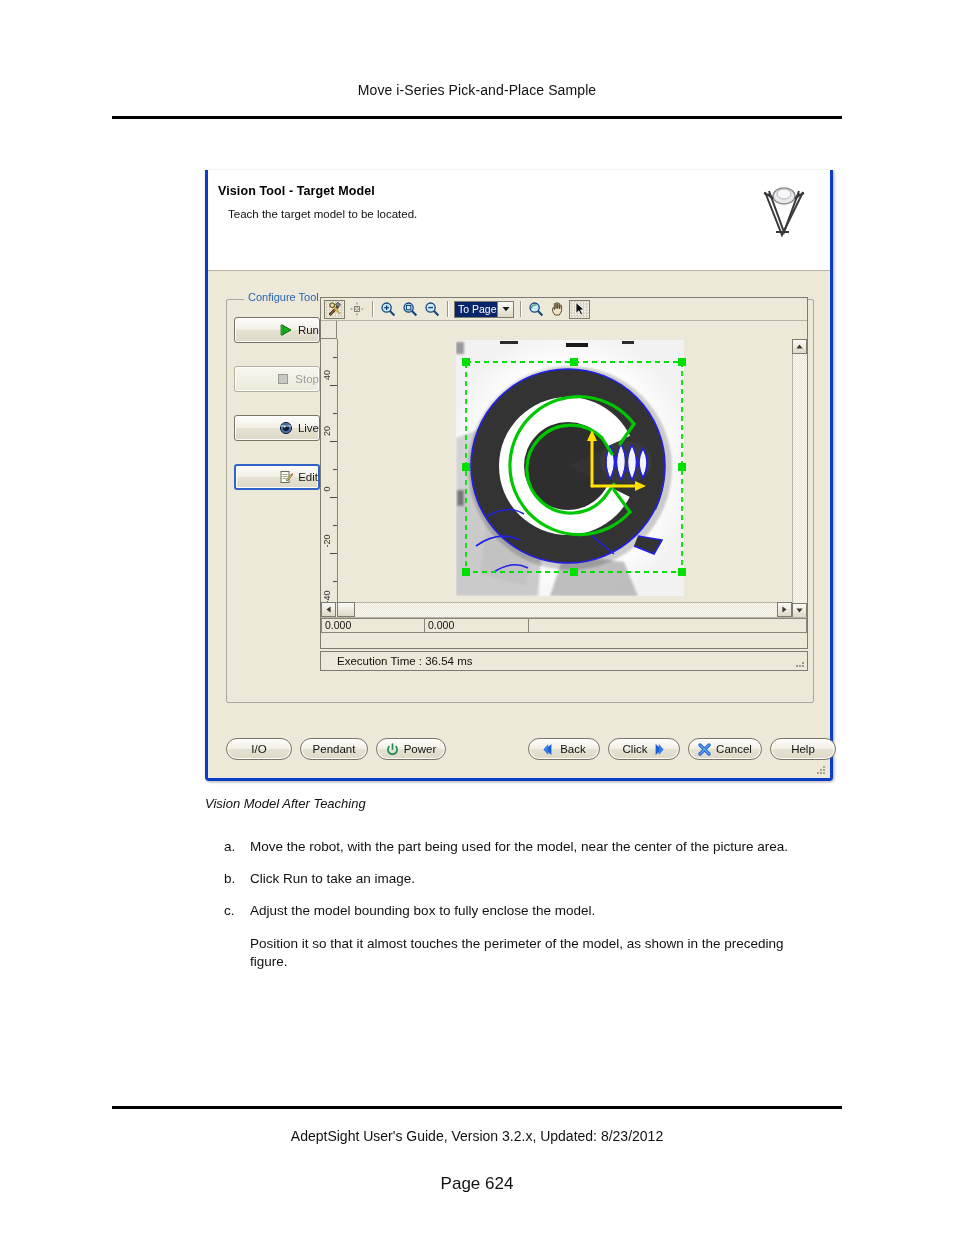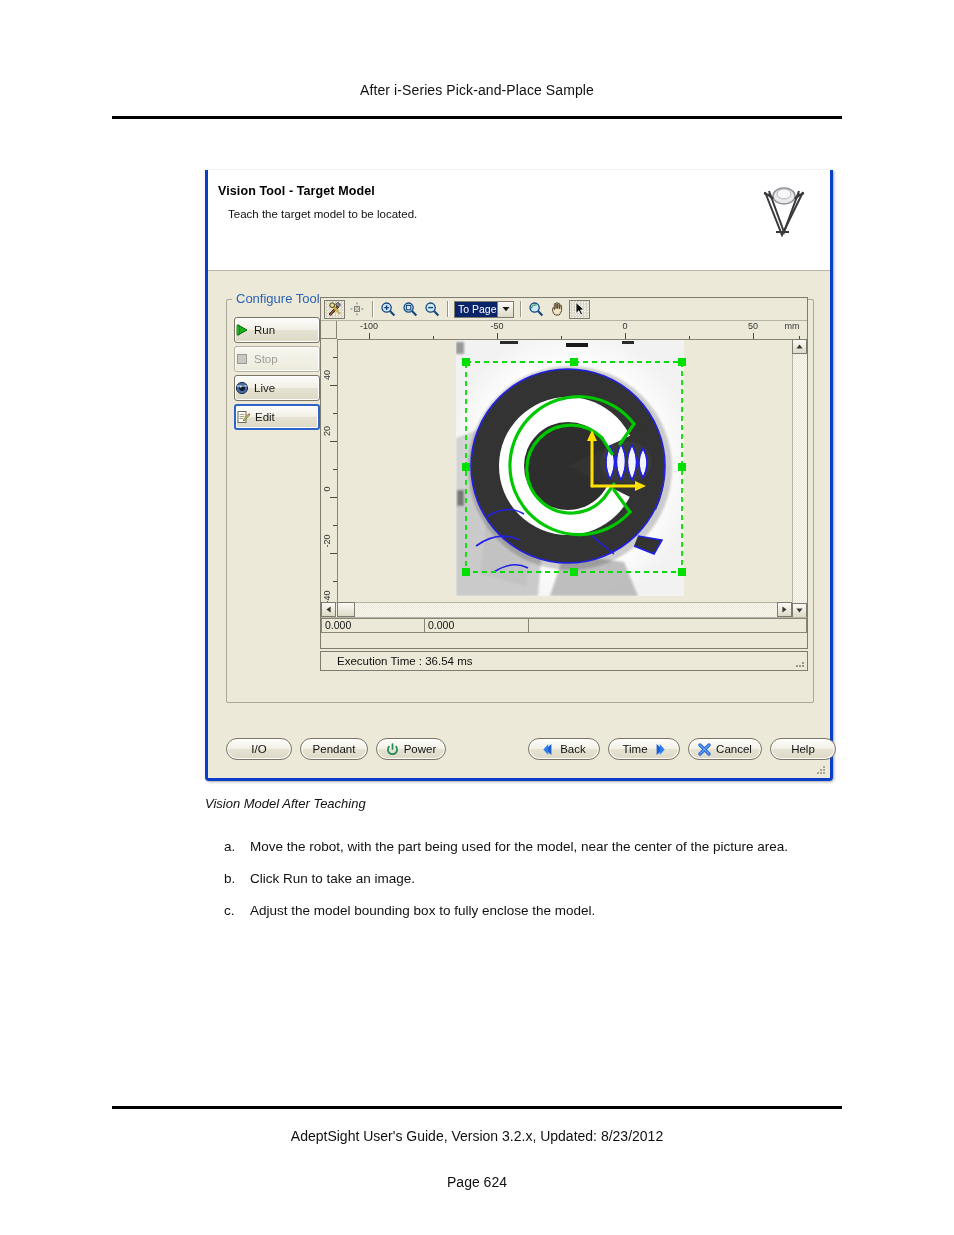--- a/index.html
+++ b/index.html
@@ -21,21 +21,21 @@
   }
   .rule-bottom{
     position:absolute;top:1106px;left:112px;width:730px;height:3px;background:#000;
   }
   .doc-footer-text{
     position:absolute;top:1128px;left:0;width:954px;text-align:center;
     font-size:14px;color:#111;
   }
   .doc-page-num{
     position:absolute;top:1174px;left:0;width:954px;text-align:center;
-    font-size:14px;color:#111;
+    font-size:17px;color:#111;
   }
 
   
   .fig-caption{
     position:absolute;top:796px;left:205px;font-size:13px;font-style:italic;color:#111;
   }
   .steps{position:absolute;top:838px;left:224px;width:580px;}
   .step{display:flex;margin-bottom:14px;font-size:13.5px;color:#111;line-height:1.35;}
   .step-marker{width:26px;flex:0 0 26px;}
   .step-body{flex:1;}
@@ -83,31 +83,31 @@
   .dlg-body{
     position:absolute;left:0;top:101px;right:0;bottom:0;background:#ece9d8;
   }
 
   
   .groupbox{
     position:absolute;left:18px;top:28px;width:588px;height:404px;
     border:1px solid #aca899;border-radius:2px;box-sizing:border-box;
   }
   .groupbox-label{
-    position:absolute;left:24px;top:20px;background:#ece9d8;padding:0 4px;
-    font-size:13px;color:#2b63b5;
+    position:absolute;left:36px;top:20px;background:#ece9d8;padding:0 4px;
+    font-size:11px;color:#2b63b5;
   }
 
   
   .sidebtns{position:absolute;left:26px;top:46px;width:86px;}
   .btn{
-    width:86px;height:26px;margin-bottom:3px;
+    width:86px;height:26px;margin-bottom:23px;
     background:linear-gradient(to bottom,#fdfdfb 0%,#f2f0e6 48%,#e6e2d2 52%,#ded9c6 100%);
     border:1px solid #7b7363;border-radius:3px;
-    display:flex;align-items:center;justify-content:flex-start;gap:5px;
+    display:flex;align-items:center;justify-content:flex-end;gap:5px;
     font-size:11.5px;color:#1a1a1a;box-sizing:border-box;cursor:default;
     box-shadow:inset 0 0 0 1px #fff;
   }
   .btn.focused{border:2px solid #2f63c8;box-shadow:inset 0 0 0 1px #fff;}
   .btn.disabled{color:#9d9d96;border-color:#b4afa0;
     background:linear-gradient(to bottom,#f7f6f0 0%,#eceada 100%);}
   .btn .ico{width:14px;height:14px;flex:0 0 14px;display:block;}
 
   
   .viewer{
@@ -222,21 +222,21 @@
     font-size:11.5px;color:#111;cursor:default;box-shadow:inset 0 0 0 1px #fff;
   }
   .bbtn .ico{width:13px;height:13px;flex:0 0 13px;display:block;}
   .dlg-grip{position:absolute;right:4px;bottom:3px;width:11px;height:11px;}
 </style>
 </head>
 <body>
 
 <div class="page">
 
-  <div class="doc-header-text">After i-Series Pick-and-Place Sample</div>
+  <div class="doc-header-text">Move i-Series Pick-and-Place Sample</div>
   <div class="rule-top"></div>
 
   <div class="titlebar">
     <div class="titlebar-text">AdeptSight Table-Mounted Camera Sample</div>
   </div>
 
   <div class="dialog">
 
     <div class="dlg-header">
       <div class="dlg-h-title">Vision Tool - Target Model</div>
@@ -378,35 +378,20 @@
 
           <div class="tbtn pressed">
             <svg width="16" height="16" viewBox="0 0 16 16">
               <polygon points="4,1.6 4,12.4 6.8,9.8 8.8,14 10.6,13.1 8.6,9 12.2,8.8" fill="#111" stroke="#fff" stroke-width="0.8"></polygon>
             </svg>
           </div>
         </div>
 
         <div class="corner"></div>
 
-        <div class="hruler">
-          <div class="tk" style="left:32px;height:6px;"></div>
-          <div class="lbl" style="left:32px;">-100</div>
-          <div class="tk" style="left:96px;height:3px;"></div>
-          <div class="tk" style="left:160px;height:6px;"></div>
-          <div class="lbl" style="left:160px;">-50</div>
-          <div class="tk" style="left:224px;height:3px;"></div>
-          <div class="tk" style="left:288px;height:6px;"></div>
-          <div class="lbl" style="left:288px;">0</div>
-          <div class="tk" style="left:352px;height:3px;"></div>
-          <div class="tk" style="left:416px;height:6px;"></div>
-          <div class="lbl" style="left:416px;">50</div>
-          <div class="tk" style="left:462px;height:3px;"></div>
-          <div class="lbl" style="left:455px;">mm</div>
-        </div>
 
         <div class="vruler">
           <div class="tk" style="top:18px;width:4px;"></div>
           <div class="tk" style="top:46px;width:7px;"></div>
           <div class="lbl" style="top:36px;">40</div>
           <div class="tk" style="top:74px;width:4px;"></div>
           <div class="tk" style="top:102px;width:7px;"></div>
           <div class="lbl" style="top:92px;">20</div>
           <div class="tk" style="top:130px;width:4px;"></div>
           <div class="tk" style="top:158px;width:7px;"></div>
@@ -590,21 +575,21 @@
 
         <div class="bbtn" style="left:320px;width:72px;">
           <svg class="ico" viewBox="0 0 13 13">
             <polygon points="9.4,1 9.4,12 3.2,6.5" fill="#1a5fd6"></polygon>
             <polygon points="6.2,1 6.2,12 1.4,6.5" fill="#2f7df0"></polygon>
           </svg>
           <span>Back</span>
         </div>
 
         <div class="bbtn" style="left:400px;width:72px;">
-          <span>Time</span>
+          <span>Click</span>
           <svg class="ico" viewBox="0 0 13 13">
             <polygon points="3.6,1 3.6,12 9.8,6.5" fill="#1a5fd6"></polygon>
             <polygon points="6.8,1 6.8,12 11.6,6.5" fill="#2f7df0"></polygon>
           </svg>
         </div>
 
         <div class="bbtn" style="left:480px;width:74px;">
           <svg class="ico" viewBox="0 0 13 13">
             <path d="M2 2 L11 11 M11 2 L2 11" stroke="#1a5fd6" stroke-width="3.2" stroke-linecap="round"></path>
             <path d="M2 2 L11 11 M11 2 L2 11" stroke="#67a8f5" stroke-width="1.2" stroke-linecap="round"></path>
@@ -639,20 +624,21 @@
       <div class="step-body">Move the robot, with the part being used for the model, near the center of the picture area.</div>
     </div>
     <div class="step">
       <div class="step-marker">b.</div>
       <div class="step-body">Click Run to take an image.</div>
     </div>
     <div class="step">
       <div class="step-marker">c.</div>
       <div class="step-body">
         <div>Adjust the model bounding box to fully enclose the model.</div>
+        <div class="step-extra">Position it so that it almost touches the perimeter of the model, as shown in the preceding figure.</div>
       </div>
     </div>
   </div>
 
   <div class="rule-bottom"></div>
   <div class="doc-footer-text">AdeptSight User's Guide,  Version 3.2.x, Updated: 8/23/2012</div>
   <div class="doc-page-num">Page 624</div>
 
 </div>
 

